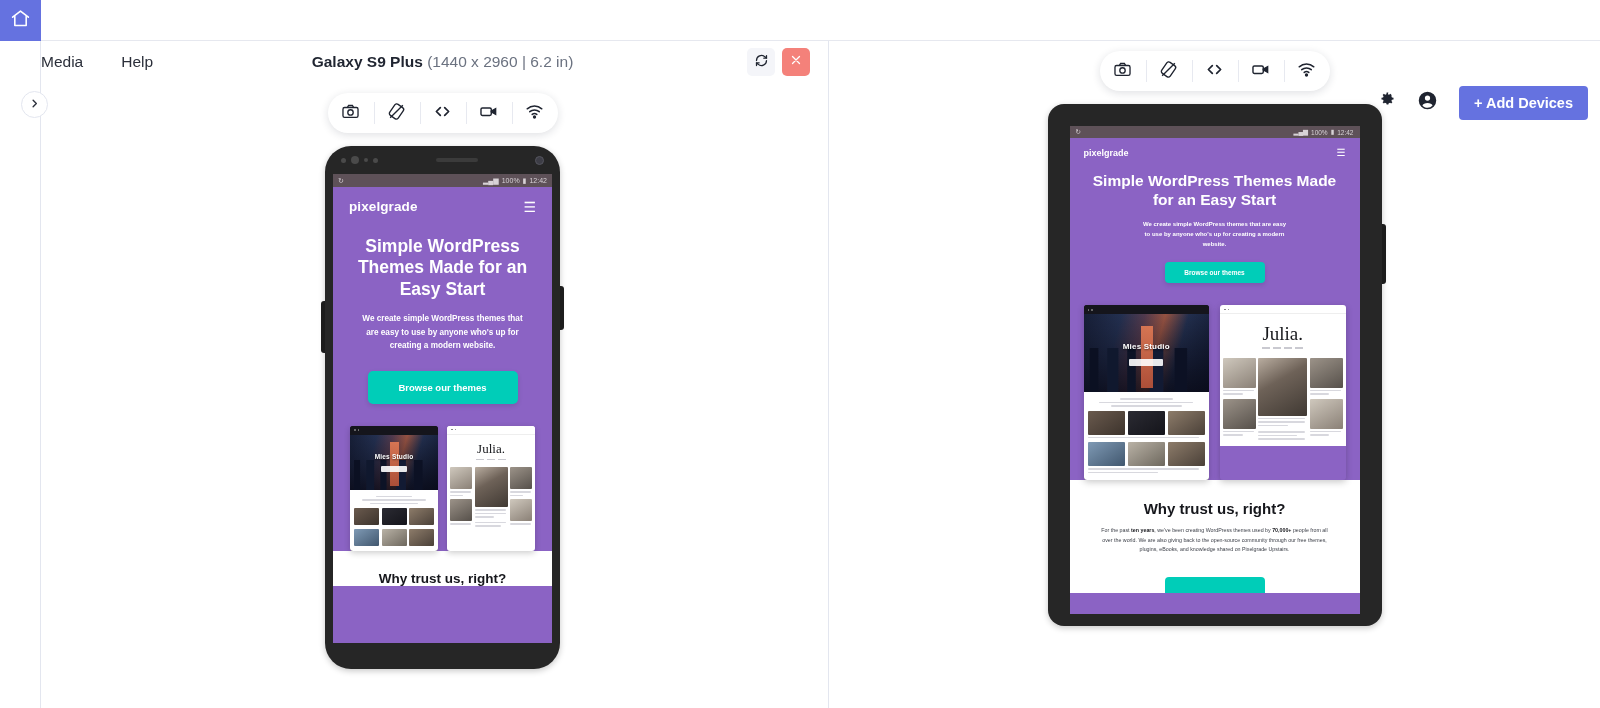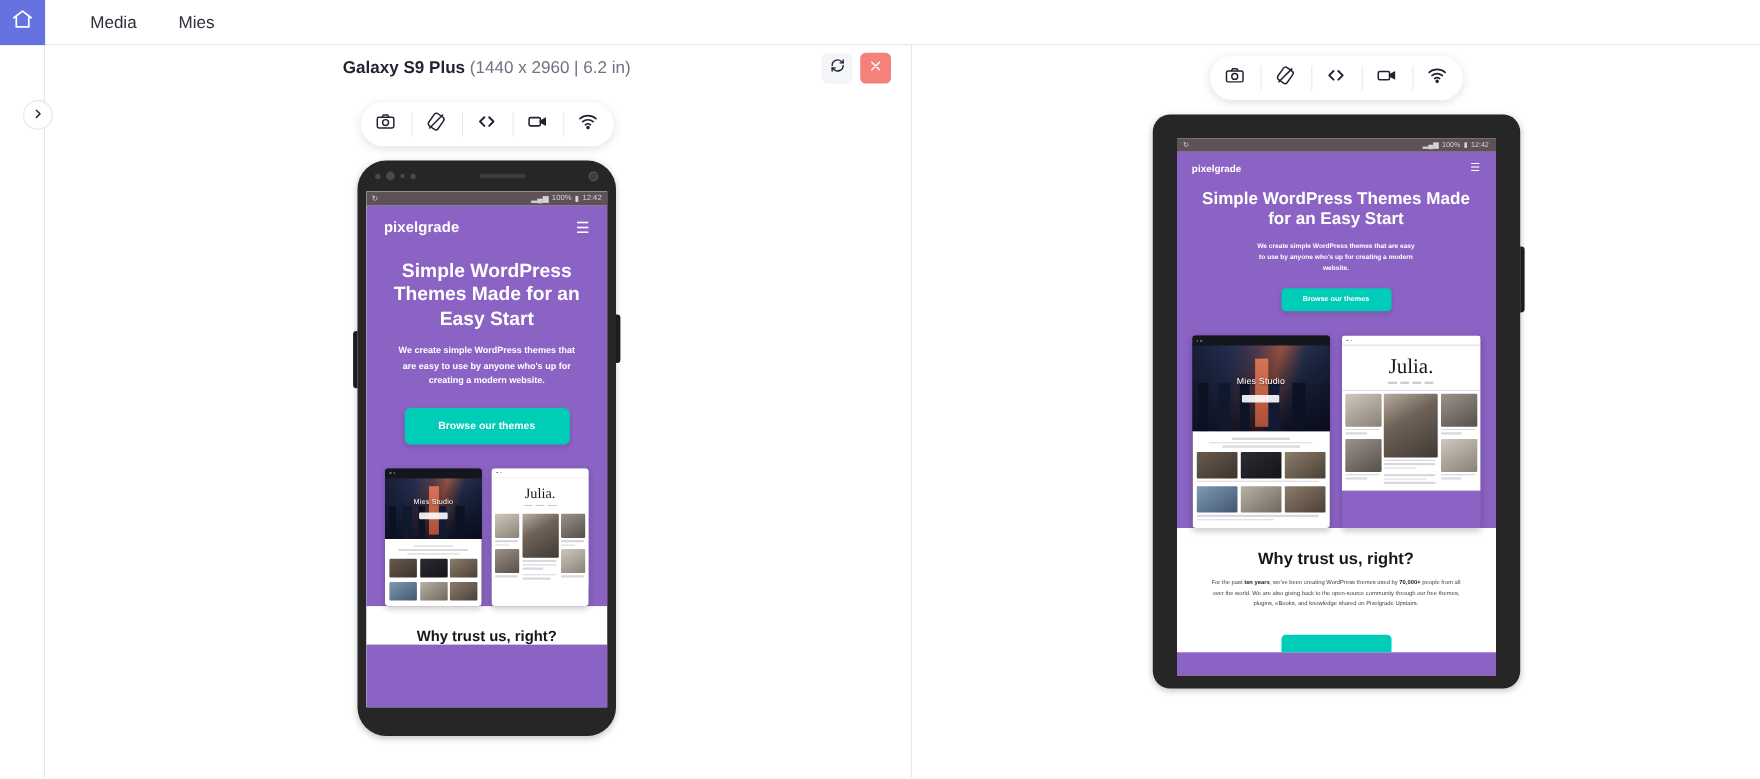--- a/index.html
+++ b/index.html
@@ -7,25 +7,26 @@
     width: 1600px; height: 708px;
     font-family: "Liberation Sans", sans-serif;
     background: #ffffff;
     overflow: hidden;
   }
 
   
   .topbar {
     height: 41px;
     display: flex;
-    align-items: center;
+    align-items: flex-start;
     background: #ffffff;
     border-bottom: 1px solid #e6e8ef;
     position: relative;
     z-index: 40;
+    flex-direction: column;
   }
   .home-btn {
     width: 41px; height: 41px;
     background: #6572E0;
     display: flex; align-items: center; justify-content: center;
     cursor: pointer; flex: none;
   }
   .nav-items { display: flex; align-items: center; gap: 0; padding-left: 22px; }
   .nav-item {
     font-size: 15.5px; color: #2b2f3a; padding: 0 19px;
@@ -191,21 +192,21 @@
       linear-gradient(90deg, transparent 34%, #0d1326 35%, #0d1326 41%, transparent 42%),
       linear-gradient(90deg, transparent 52%, #121a33 53%, #121a33 63%, transparent 64%),
       linear-gradient(90deg, transparent 72%, #0c1124 73%, #0c1124 82%, transparent 83%);
   }
   .hero-img .tower {
     position: absolute; left: 46%; bottom: 4px; width: 9px; height: 44px;
     background: linear-gradient(180deg,#e07a54,#b8533a); opacity: .92;
   }
   .hero-img-label {
     position: absolute; left: 0; right: 0; top: 18px; text-align: center;
-    color: #fff; font-size: 6.5px; font-weight: normal; letter-spacing: .2px;
+    color: #fff; font-size: 6.5px; font-weight: bold; letter-spacing: .2px;
     text-shadow: 0 1px 2px rgba(0,0,0,.6);
   }
   .hero-img-btn {
     position: absolute; left: 50%; transform: translateX(-50%); top: 31px;
     width: 26px; height: 6px; border-radius: 1px; background: #fff; opacity: .9;
   }
   .card-body { background: #fff; padding: 4px 4px 5px; }
   .tline { height: 1.5px; background: #d8d8de; border-radius: 1px; margin: 2px 0; }
   .tline.c { margin-left: auto; margin-right: auto; }
   .w80 { width: 80%; } .w60 { width: 60%; } .w45 { width: 45%; } .w95 { width: 95%; }
@@ -304,23 +305,41 @@
     <span>
       <svg width="21" height="21" viewBox="0 0 24 24" fill="none" stroke="#fff" stroke-width="1.8" stroke-linecap="round" stroke-linejoin="round">
         <path d="M3 10.5 12 3.5l9 7"></path>
           <path d="M5.5 9.6V20h13V9.6"></path>
       </svg>
     </span>
   </div>
 
   <div class="nav-items">
     <div class="nav-item">Media</div>
-    <div class="nav-item">Mies</div>
+    <div class="nav-item">Help</div>
   </div>
 
+  <div class="topbar-right">
+    <div class="icon-btn">
+      <span>
+        <svg width="19" height="19" viewBox="0 0 24 24" fill="#1f2430">
+          <path d="M12 8.2a3.8 3.8 0 1 0 0 7.6 3.8 3.8 0 0 0 0-7.6zm0 6a2.2 2.2 0 1 1 0-4.4 2.2 2.2 0 0 1 0 4.4z"></path>
+          <path d="M13.1 2h-2.2l-.35 2.05a8 8 0 0 0-1.5.62L7.4 3.45 5.85 5l1.22 1.65a8 8 0 0 0-.62 1.5L4.4 8.5v2.2l2.05.35q.22.79.62 1.5L5.85 14.2 7.4 15.75l1.65-1.22q.71.4 1.5.62L10.9 17.2h2.2l.35-2.05q.79-.22 1.5-.62l1.65 1.22 1.55-1.55-1.22-1.65q.4-.71.62-1.5l2.05-.35V8.5l-2.05-.35a8 8 0 0 0-.62-1.5L17.15 5 15.6 3.45 13.95 4.67q-.71-.4-1.5-.62z"></path>
+        </svg>
+      </span>
+    </div>
+    <div class="icon-btn">
+      <span>
+        <svg width="21" height="21" viewBox="0 0 24 24" fill="#1f2430">
+          <path d="M12 2a10 10 0 1 0 0 20 10 10 0 0 0 0-20zm0 4.2a3 3 0 1 1 0 6 3 3 0 0 1 0-6zm0 14.2c-2.3 0-4.4-1.05-5.8-2.7.35-1.85 3.1-2.85 5.8-2.85s5.45 1 5.8 2.85A7.45 7.45 0 0 1 12 20.4z"></path>
+        </svg>
+      </span>
+    </div>
+    <button class="add-devices-btn">+ Add Devices</button>
+  </div>
 </div>
 
 <div class="workspace">
 
   <div class="rail">
     <div class="rail-toggle">
       <span>
         <svg width="11" height="11" viewBox="0 0 24 24" fill="none" stroke="#2b2f3a" stroke-width="3" stroke-linecap="round" stroke-linejoin="round">
             <path d="M9 5l7 7-7 7"></path>
           </svg>

